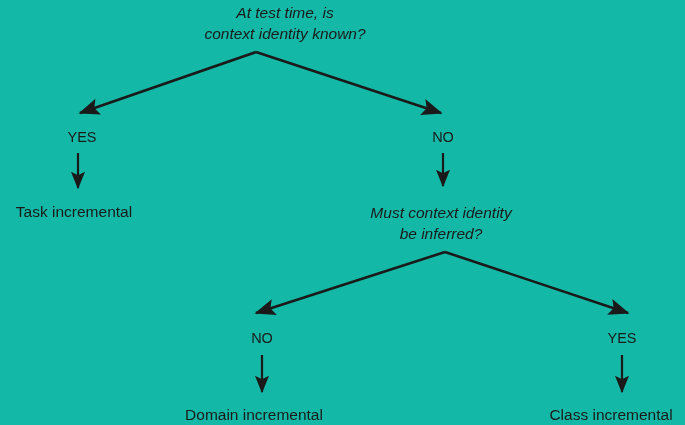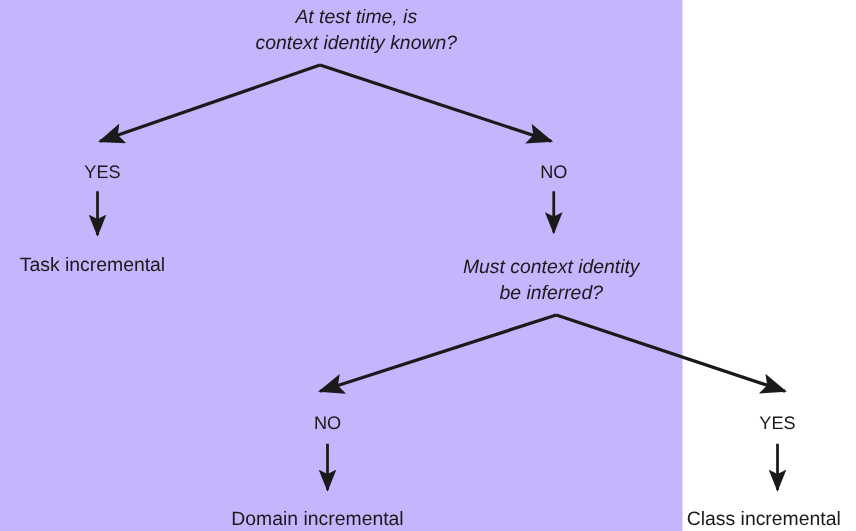--- a/index.html
+++ b/index.html
@@ -9,23 +9,23 @@
   }
   body {
     width: 685px;
     height: 425px;
     font-family: "Liberation Sans", sans-serif;
     color: #1a1a1a;
     overflow: hidden;
   }
   #diagram-root {
     position: relative;
-    width: 546px;
+    width: 685px;
     height: 425px;
-    background: #c4b5fd;
+    background: #14b8a6;
   }
   svg.flow {
     position: absolute;
     left: 0;
     top: 0;
     width: 685px;
     height: 425px;
     display: block;
   }
   .node-text {

